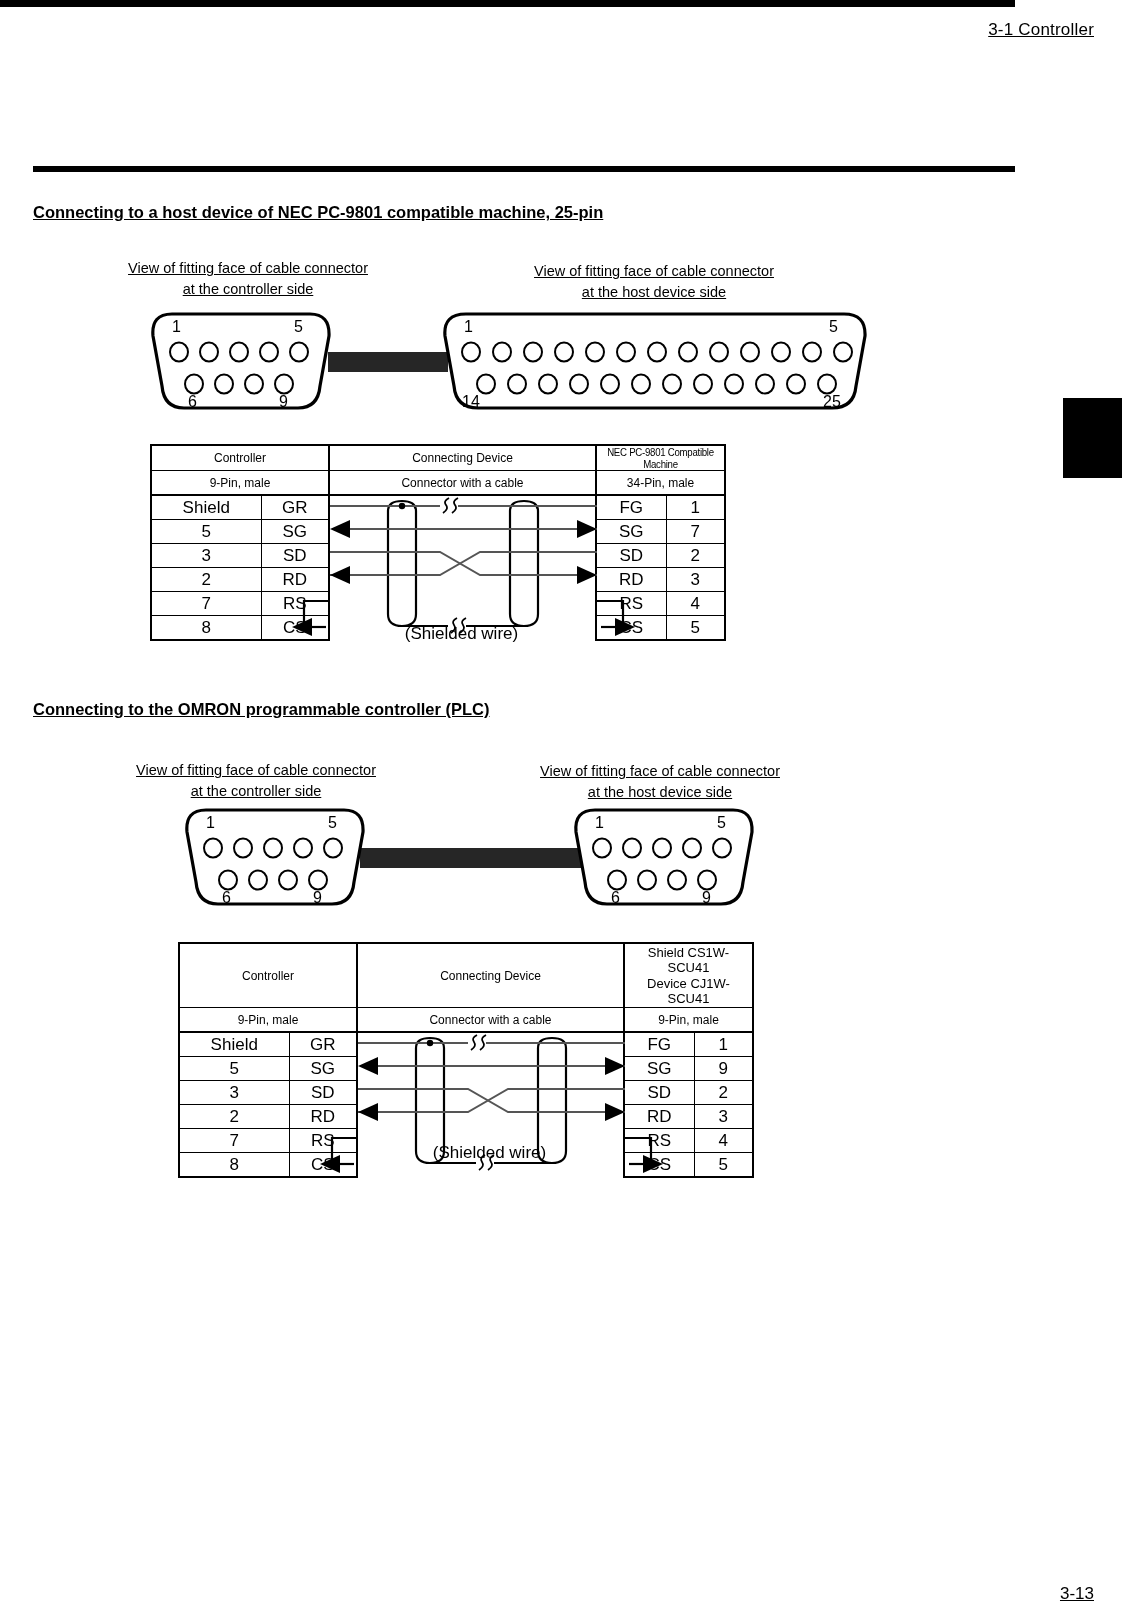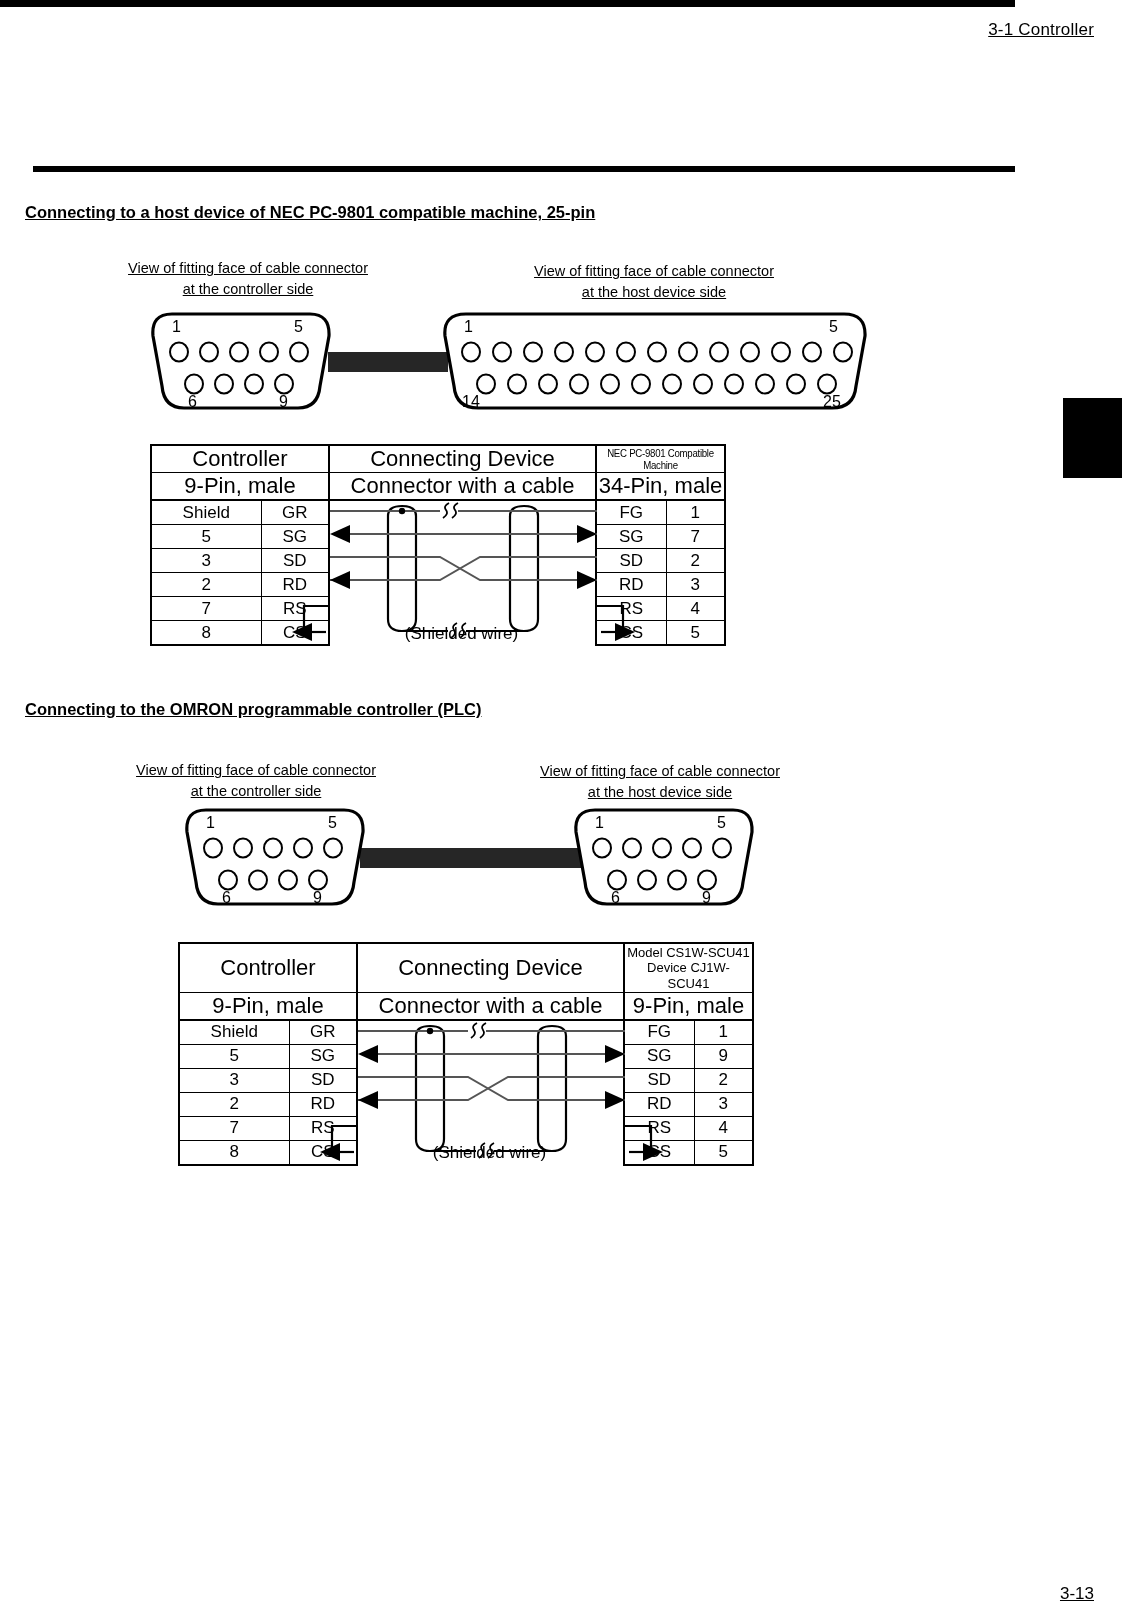--- a/index.html
+++ b/index.html
@@ -37,21 +37,21 @@
     background: #000;
   }
   #page-number {
     right: 28px; bottom: 18px;
     font-size: 17px;
     margin-left: 8px;
   }
 
   
   .section-heading {
-    left: 1px;
+    left: 9px;
     font-size: 16.5px;
     font-weight: bold;
     white-space: nowrap;
     padding-left: 24px;
   }
   #heading-1 { top: 203px; }
   #heading-2 { top: 700px; }
 
   
   .view-caption {
@@ -86,21 +86,21 @@
   .pin-table td {
     border: 1px solid #000;
     text-align: center;
     font-size: 17px;
     padding: 0;
     height: 23px;
     vertical-align: middle;
     background: #fff;
   }
   .pin-table td.hdr-major {
-    font-size: 22px;
+    font-size: 12px;
     margin-left: 44px;
   }
   .pin-table td.tiny {
     font-size: 10.5px;
     letter-spacing: -0.3px;
     transform: scaleX(0.92);
   }
   .pin-table td.two-line {
     font-size: 13px;
     line-height: 1.18;
@@ -381,21 +381,21 @@
       <col style="width:68px">
     <col style="width:267px">
     <col style="width:70px">
       <col style="width:59px">
   </colgroup>
   <tbody>
     <tr style="height:44px;">
       <td class="hdr-major thick-top thick-left" colspan="2" style="height:44px;">Controller</td>
       <td class="hdr-major thick-top thick-left thick-right" style="height:44px;">Connecting Device</td>
       <td class="two-line thick-top thick-right" colspan="2" style="height:44px;">
-        <div>Model CS1W-SCU41</div>
+        <div>Shield CS1W-SCU41</div>
         <div>Device CJ1W-SCU41</div>
       </td>
     </tr>
     <tr>
       <td class="hdr-major thick-left thick-bottom" colspan="2">9-Pin, male</td>
       <td class="hdr-major thick-left thick-right thick-bottom">Connector with a cable</td>
       <td class="hdr-major thick-right thick-bottom" colspan="2">9-Pin, male</td>
     </tr>
 
     <tr>

